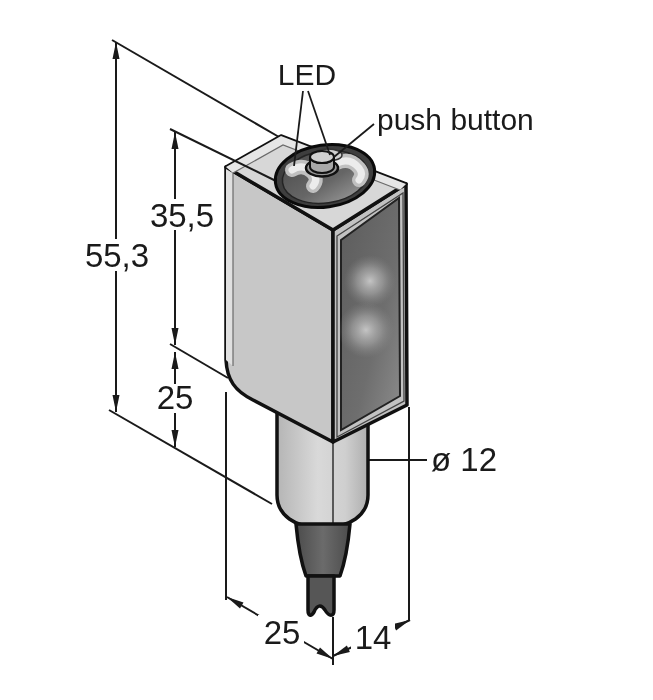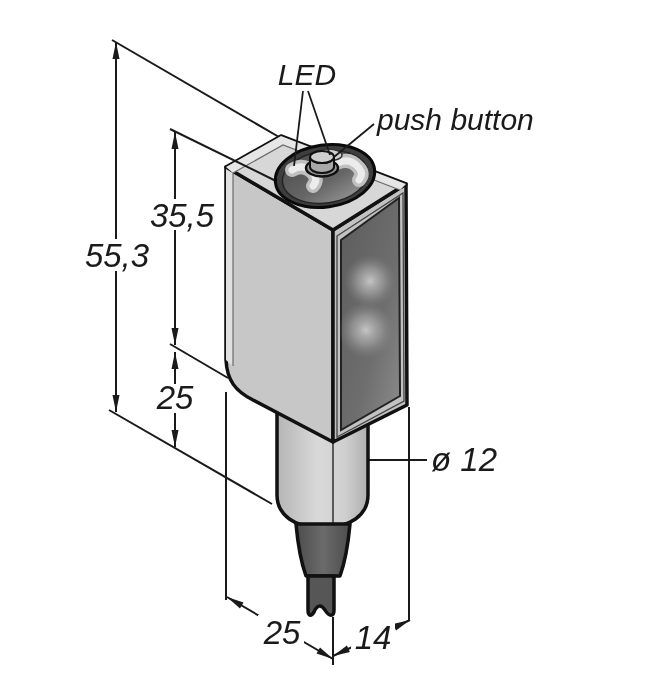--- a/index.html
+++ b/index.html
@@ -1,20 +1,19 @@
 <!DOCTYPE html>
 <html><head>
 <meta charset="utf-8">
 <style>
   html, body { margin: 0; padding: 0; background: #ffffff; }
   #stage {
     width: 653px; height: 700px; position: relative; overflow: hidden;
     background: #ffffff;
     font-family: "Liberation Sans", sans-serif;
-    font-style: italic;
   }
   svg text {
     font-family: "Liberation Sans", sans-serif;
     fill: #1a1a1a;
   }
   .dim-num   { font-size: 33px; }
   .callout   { font-size: 30px; }
   .dimline   { stroke: #1a1a1a; stroke-width: 2; fill: none; }
   .leader    { stroke: #1a1a1a; stroke-width: 1.8; fill: none; }
   .arrow     { fill: #1a1a1a; stroke: none; }

